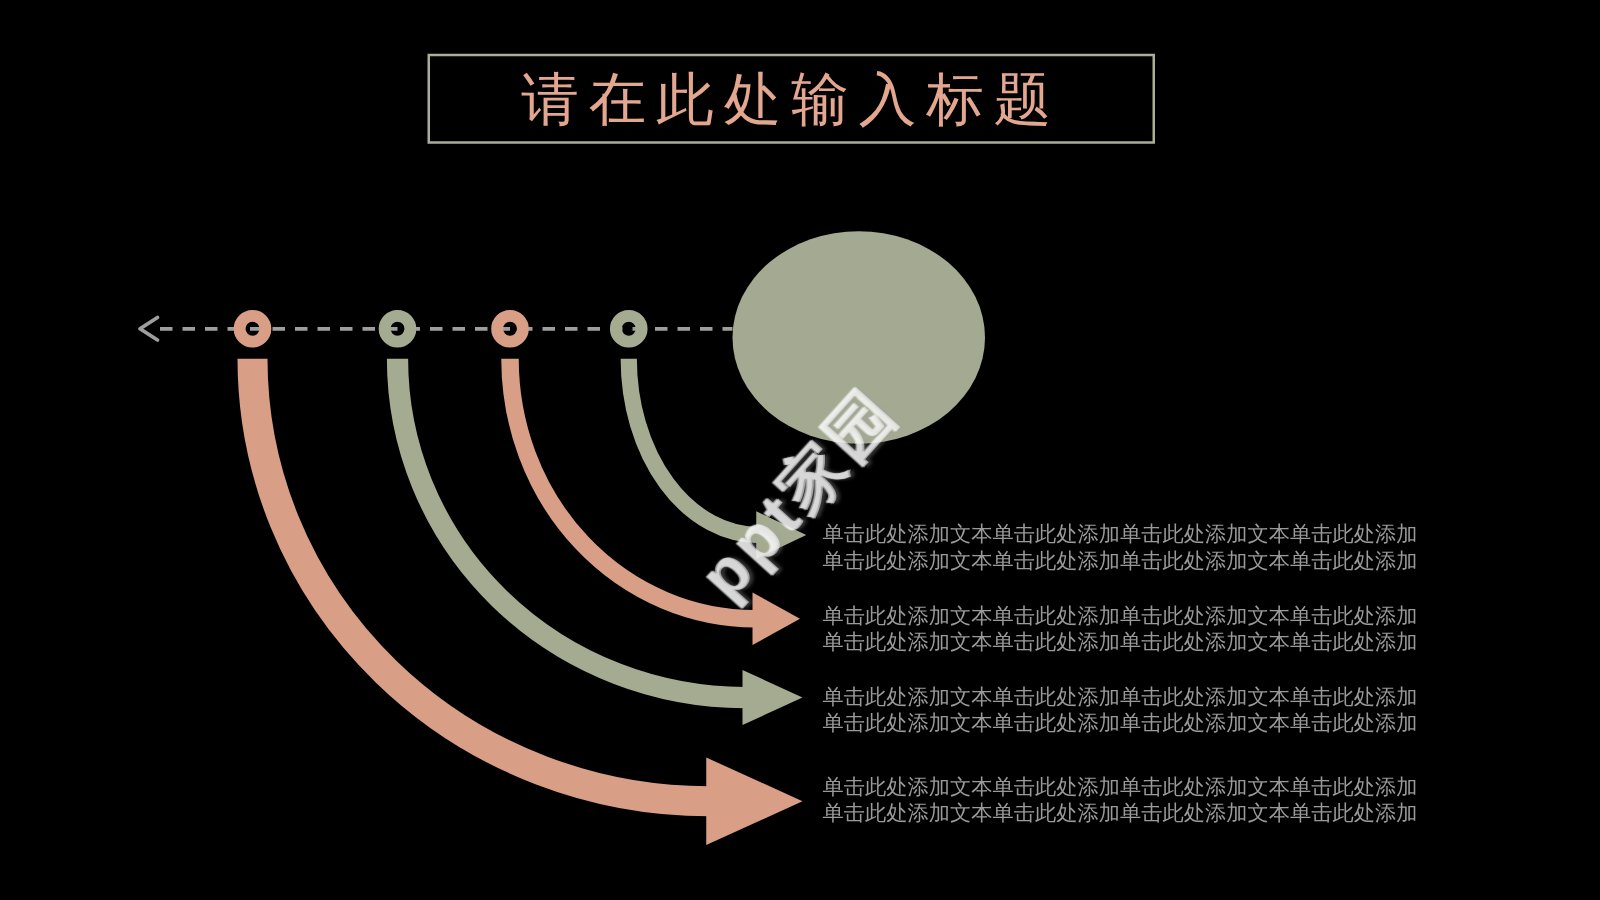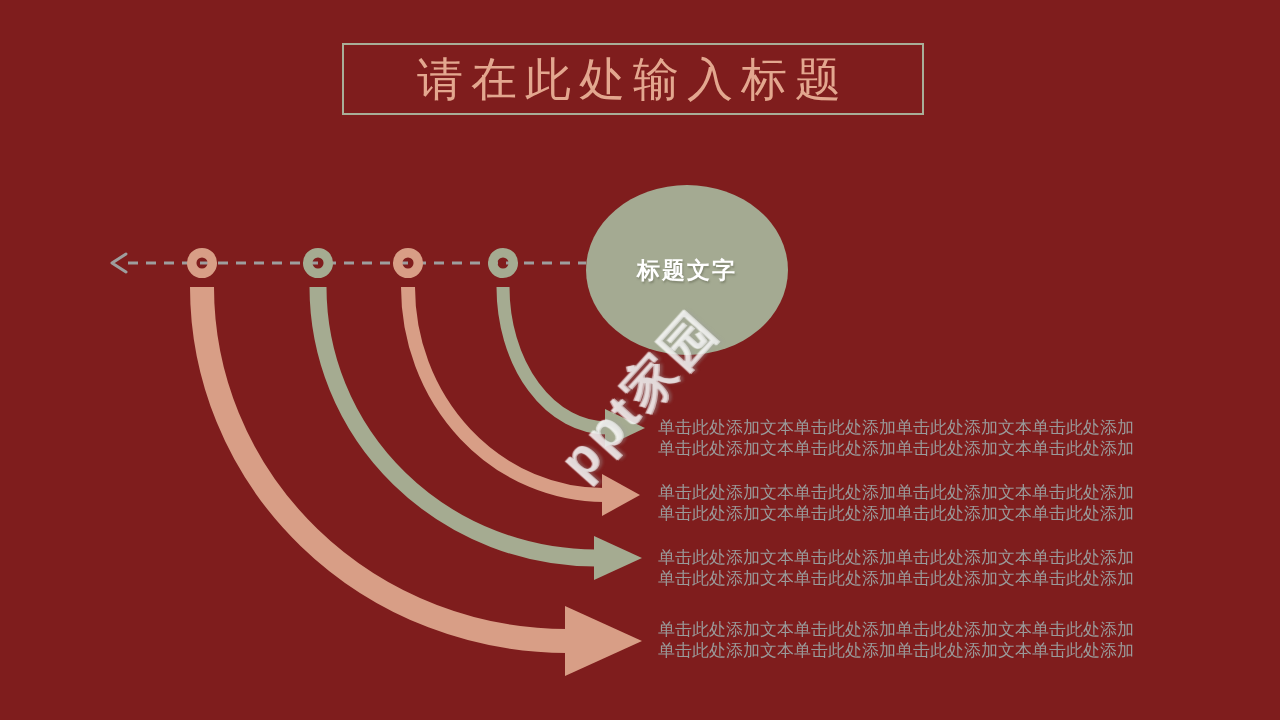--- a/index.html
+++ b/index.html
@@ -1,17 +1,17 @@
 <!DOCTYPE html>
 <html style="--salmon: #D89E86; --sage: #A5AB91; --box-border: #A9AE98; --title-text: #E3A78F; --dash: #9E9E9E; --body-text: #9A9A9A; --ellipse-fill: #A4AA92; --ellipse-text: #FFFFFF;"><head>
 <meta charset="utf-8">
 <style>
   html,body{margin:0;padding:0;background:#fff;}
   .slide{
-    position:relative;width:1280px;height:720px;overflow:hidden;background:#7f1d1d;
+    position:relative;width:1280px;height:720px;overflow:hidden;background:#000000;
     font-family:"Liberation Sans",sans-serif;
   }
   
   .title-box{
     position:absolute;left:342px;top:43px;width:582px;height:72px;
     border:2px solid var(--box-border);box-sizing:border-box;
     display:flex;align-items:center;justify-content:center;
   }
   .title-box span{
     color:var(--title-text);font-size:46px;letter-spacing:8px;line-height:1;
@@ -77,23 +77,20 @@
 
     <path class="arc stroke-salmon" d="M 408 287 A 196 208 0 0 0 604 495" stroke-width="14"></path>
     <polygon class="fill-salmon" points="602,474 602,516 640,495"></polygon>
 
     <path class="arc stroke-sage" d="M 503 287 A 104 141 0 0 0 607 428" stroke-width="13"></path>
     <polygon class="fill-sage" points="605,409 605,447 645,428"></polygon>
 
     <ellipse cx="687" cy="270" rx="101" ry="85" style="fill:var(--ellipse-fill)"></ellipse>
   </svg>
 
-  <div class="ellipse-label">
-    <span>标题文字</span>
-  </div>
 
   <div class="watermark">ppt家园</div>
 
   <div class="text-block tb1">
     <div>单击此处添加文本单击此处添加单击此处添加文本单击此处添加</div>
     <div>单击此处添加文本单击此处添加单击此处添加文本单击此处添加</div>
   </div>
   <div class="text-block tb2">
     <div>单击此处添加文本单击此处添加单击此处添加文本单击此处添加</div>
     <div>单击此处添加文本单击此处添加单击此处添加文本单击此处添加</div>

